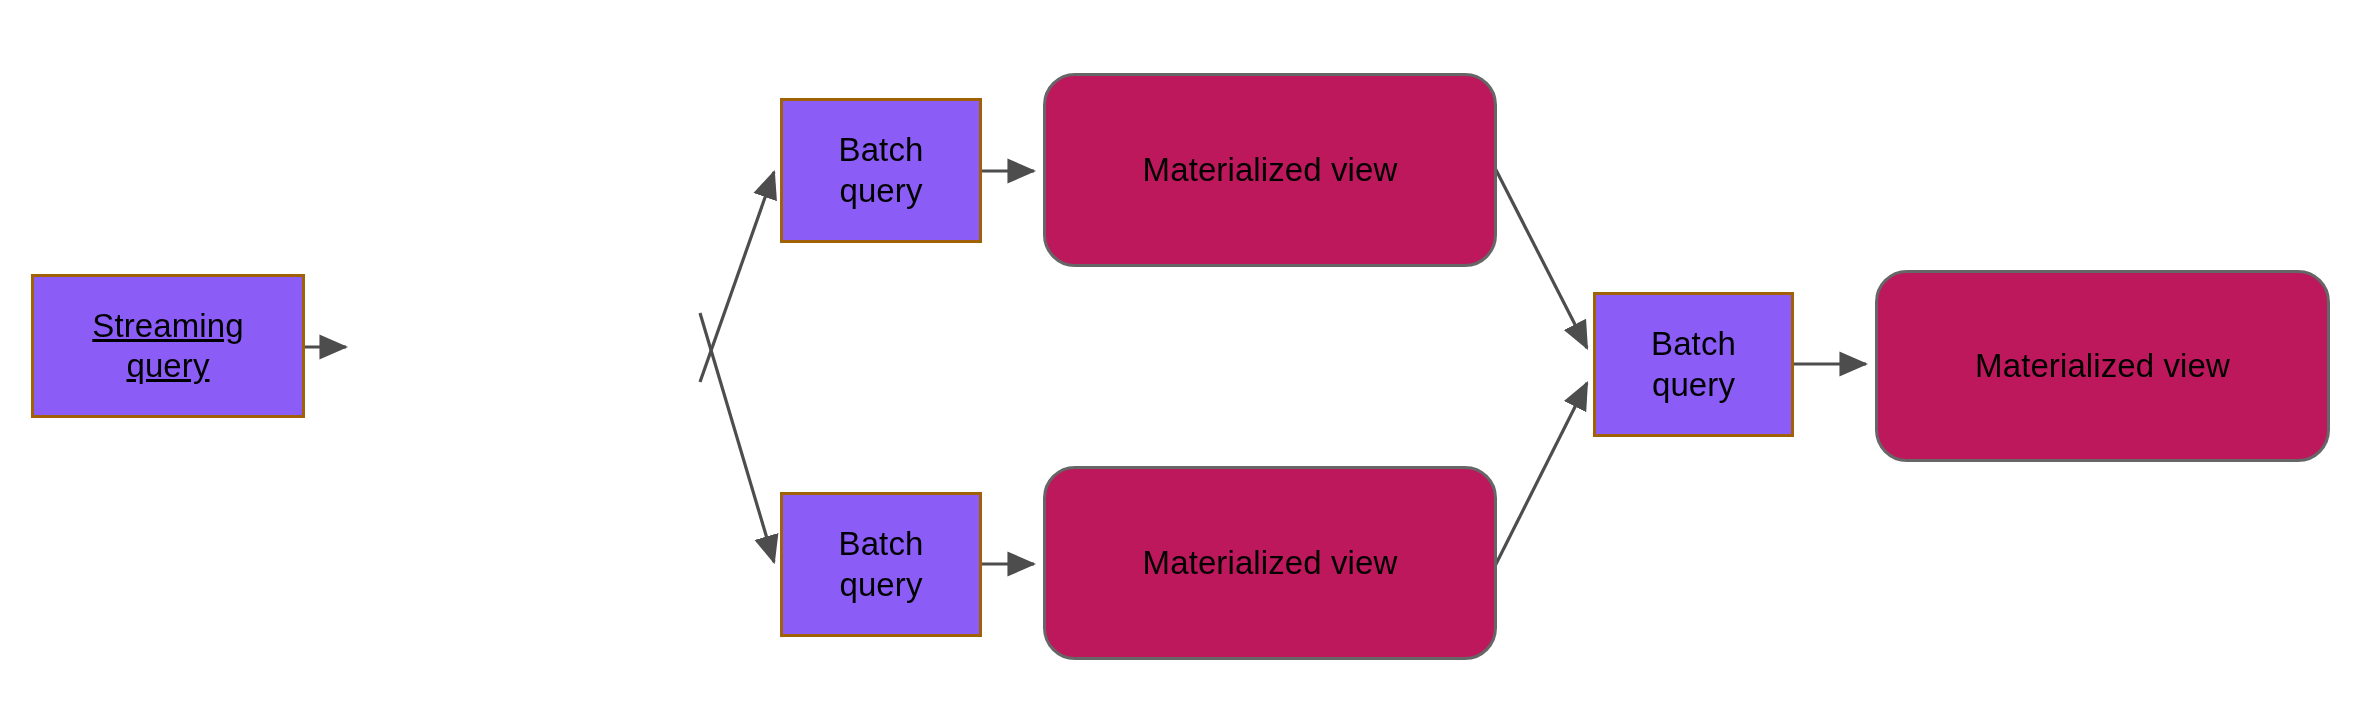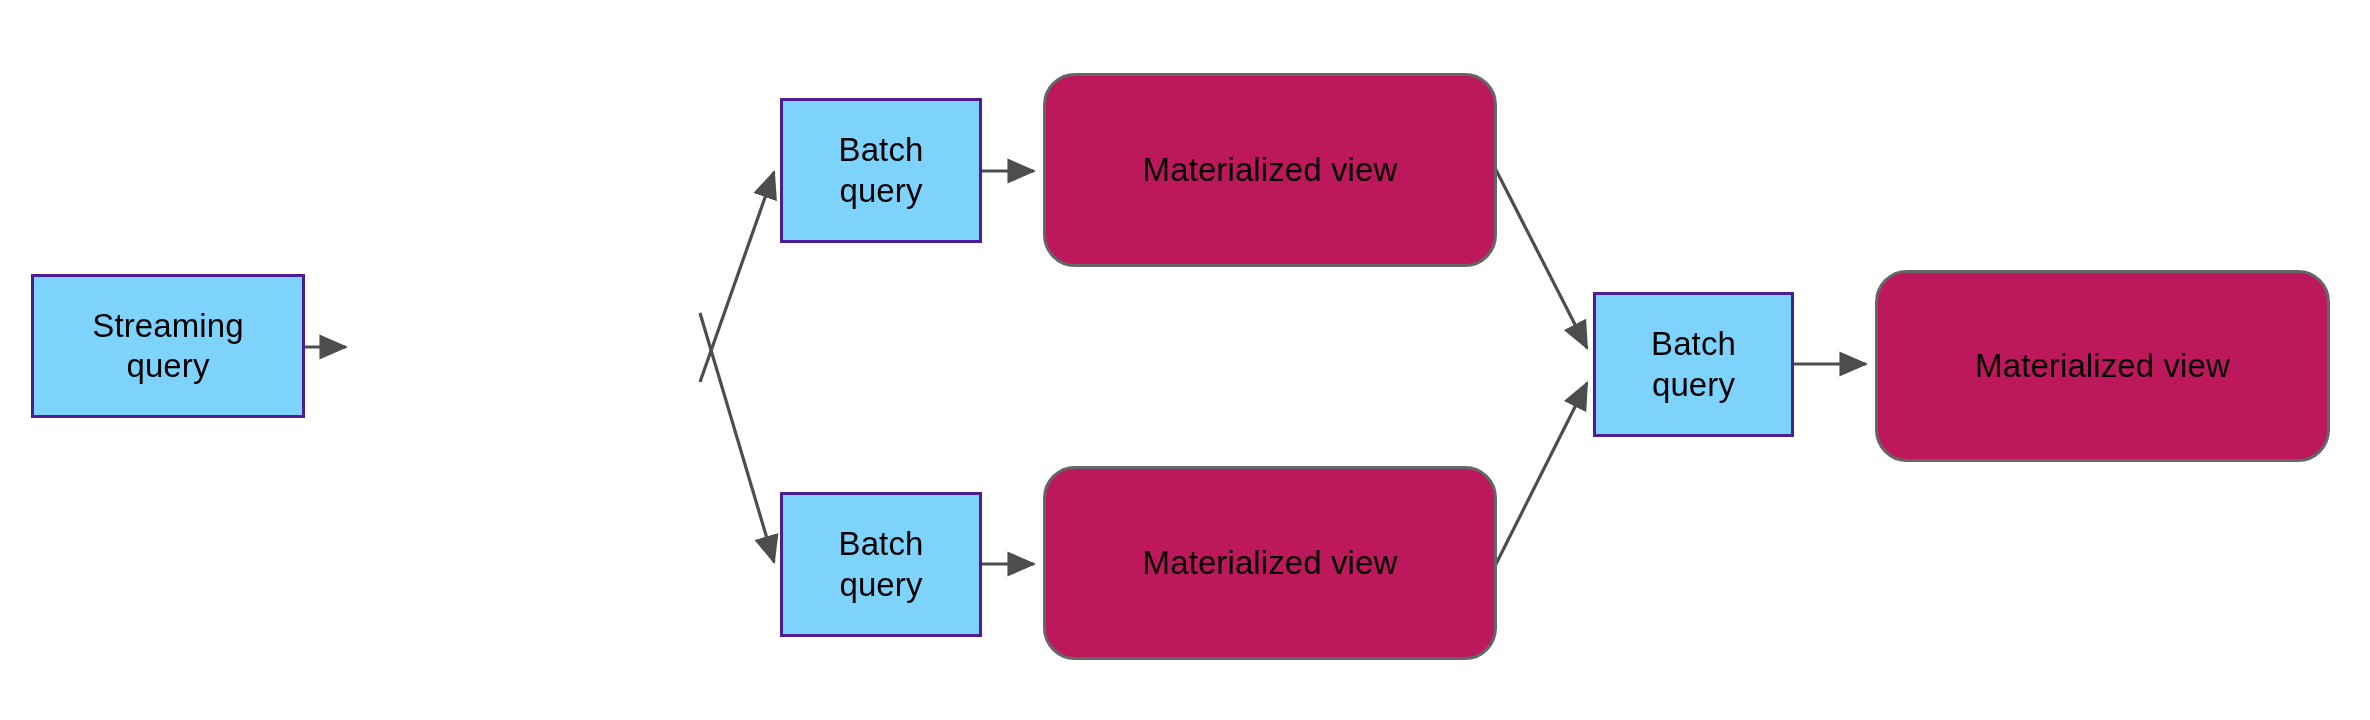--- a/index.html
+++ b/index.html
@@ -31,22 +31,22 @@
     align-items: center;
     justify-content: center;
     text-align: center;
     color: #000000;
     font-size: 33px;
     line-height: 1.22;
     letter-spacing: 0.1px;
     z-index: 5;
   }
   .node-process {
-    background: #7dd3fc;
-    border: 3px solid #4c1d95;
+    background: #8b5cf6;
+    border: 3px solid #a16207;
   }
   .node-store {
     background: #be185d;
     border: 3px solid #666666;
     border-radius: 32px;
   }
   .node-label {
     white-space: pre-line;
     padding: 0 8px;
   }
@@ -68,21 +68,21 @@
       <line x1="700" y1="382" x2="774" y2="172"></line>
       <line x1="700" y1="313" x2="774" y2="562"></line>
       <line x1="982" y1="171" x2="1034" y2="171"></line>
       <line x1="982" y1="564" x2="1034" y2="564"></line>
       <line x1="1494" y1="166" x2="1587" y2="348"></line>
       <line x1="1494" y1="568" x2="1587" y2="383"></line>
       <line x1="1794" y1="364" x2="1866" y2="364"></line>
     </g>
   </svg>
 
-  <div class="node node-process" style="left:31px; top:274px; width:274px; height:144px;">
+  <div class="node node-process" style="left:31px; top:274px; width:274px; height:144px;text-decoration:underline;">
     <span class="node-label">Streaming
 query</span>
   </div>
 
 
   <div class="node node-process" style="left:780px; top:98px; width:202px; height:145px;">
     <span class="node-label">Batch
 query</span>
   </div>
 

